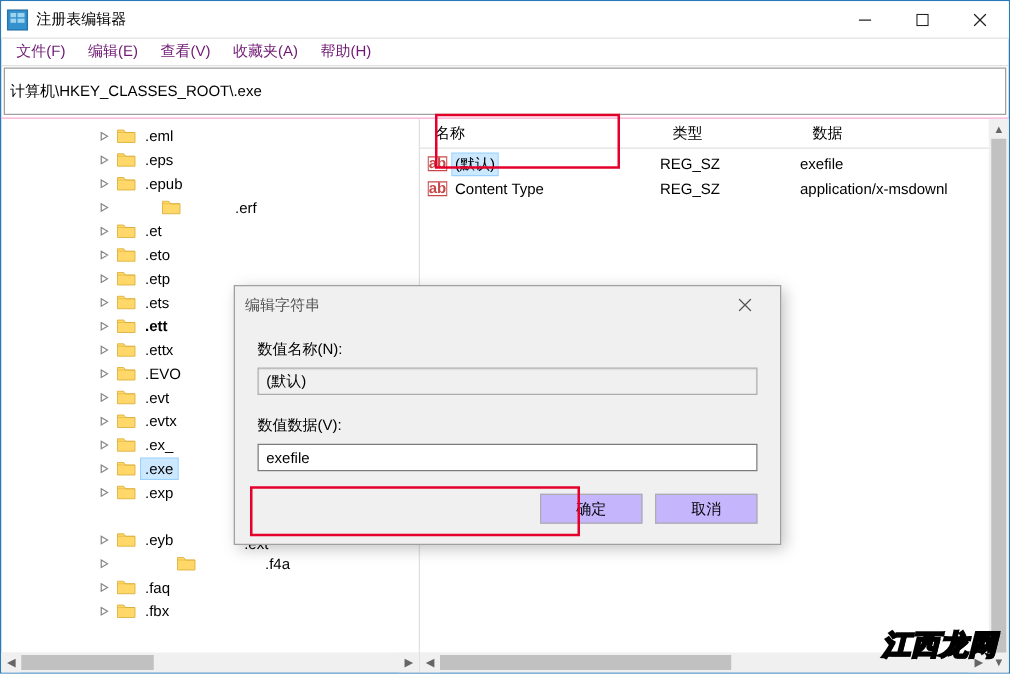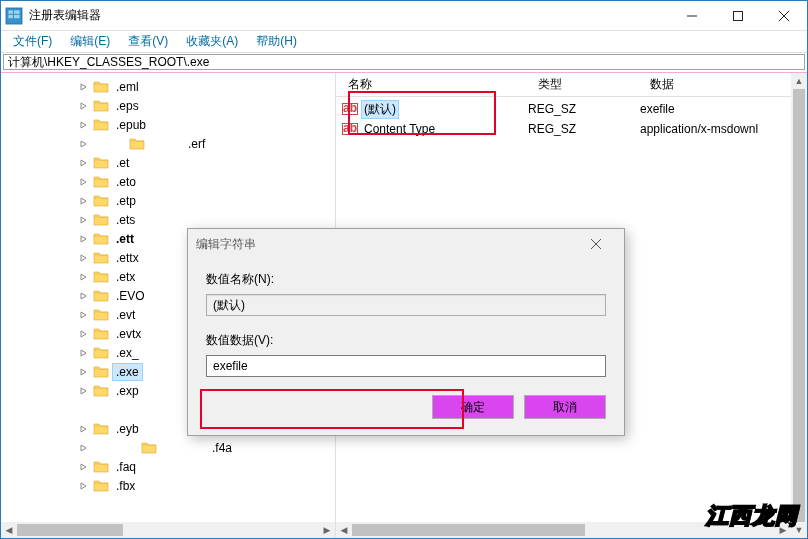--- a/index.html
+++ b/index.html
@@ -4,22 +4,22 @@
 <style>
 *{box-sizing:border-box;margin:0;padding:0;font-family:"Microsoft YaHei",Segoe UI,Tahoma,sans-serif;font-size:12px;color:#000}
 body{background:#fff;width:808px;height:539px;position:relative;overflow:hidden}
 .window{width:808px;height:539px;border:1px solid #2a7ab8;background:#fff;display:flex;flex-direction:column}
 .titlebar{height:30px;background:#fff;display:flex;align-items:center;padding-left:4px;border-bottom:1px solid #e1e1e1}
 .titlebar .icon{width:18px;height:18px;margin-right:6px}
 .titlebar .title{flex:1;font-size:12px;color:#000}
 .winbtns{display:flex;height:100%}
 .winbtn{width:46px;height:100%;display:flex;align-items:center;justify-content:center;color:#555}
 .menubar{height:22px;display:flex;align-items:center;padding-left:4px;border-bottom:1px solid #e1e1e1;gap:2px}
-.menuitem{padding:2px 8px;color:#0369a1}
-.addrbar{height:16px;border:1px solid #a0a0a0;margin:1px 2px 2px 2px;display:flex;align-items:center;padding:0 4px}
+.menuitem{padding:2px 8px;color:#701a75}
+.addrbar{height:38px;border:1px solid #a0a0a0;margin:1px 2px 2px 2px;display:flex;align-items:center;padding:0 4px}
 .addrbar input{border:none;outline:none;width:100%;font-size:12px}
 .content{flex:1;display:flex;min-height:0;border-top:1px solid #f9a8d4}
 .tree{width:335px;border-right:1px solid #e1e1e1;overflow:hidden;position:relative;padding-top:6px}
 .tree-inner{position:absolute;inset:0;overflow-y:hidden;padding-top:4px;padding-left:4px}
 .treerow{height:19px;display:flex;align-items:center;white-space:nowrap}
 .arrow{width:18px;height:18px;display:flex;align-items:center;justify-content:center;color:#666;font-size:10px}
 .foldericon{width:16px;height:16px;margin-right:4px;flex-shrink:0}
 .treerow.selected .lab{background:#cce8ff;outline:1px solid #99d1ff}
 .treerow .lab{padding:1px 3px}
 .list{flex:1;overflow:hidden;position:relative}
@@ -49,21 +49,21 @@
 .redbox2{position:absolute;left:200px;top:389px;width:264px;height:40px;border:2px solid #e4002b;pointer-events:none}
 .dialog{position:absolute;left:187px;top:228px;width:438px;background:#f0f0f0;border:1px solid #a0a0a0;box-shadow:3px 3px 12px rgba(0,0,0,0.25)}
 .dlg-title{height:30px;display:flex;align-items:center;padding:0 8px}
 .dlg-title span{flex:1;color:#555}
 .dlg-close{width:40px;height:100%;display:flex;align-items:center;justify-content:center;color:#555;font-size:14px}
 .dlg-body{padding:12px 18px 4px 18px}
 .dlg-label{margin-bottom:6px;color:#000}
 .dlg-input-ro{height:22px;border:1px solid #adadad;background:#f0f0f0;padding:2px 6px;margin-bottom:16px;box-shadow:inset 0 1px 1px rgba(0,0,0,.08)}
 .dlg-input{height:22px;border:1px solid #7a7a7a;background:#fff;padding:2px 6px;width:100%;outline:none}
 .dlg-btns{display:flex;justify-content:flex-end;gap:10px;padding:14px 18px 16px 18px}
-.btn{width:82px;height:24px;border:1px solid #adadad;background:#d946ef;display:flex;align-items:center;justify-content:center}
+.btn{width:82px;height:24px;border:1px solid #adadad;background:#c4b5fd;display:flex;align-items:center;justify-content:center}
 .watermark{position:absolute;right:10px;bottom:8px;font-size:22px;font-weight:700;color:#fff;-webkit-text-stroke:2px #000;text-shadow:1px 1px 0 #000;font-style:italic;letter-spacing:1px}
 </style>
 </head>
 <body>
 
 <div class="window">
   <div class="titlebar">
     <svg class="icon" viewBox="0 0 16 16">
         <rect x="1" y="1" width="14" height="14" fill="#3592d0" stroke="#2474a8"></rect>
         <rect x="3" y="3" width="4" height="3" fill="#9fd4ef"></rect>
@@ -220,32 +220,20 @@
               <svg width="8" height="8" viewBox="0 0 8 8">
                 <path d="M1 1 L6 4 L1 7 Z" fill="none" stroke="#888" stroke-width="1"></path>
               </svg>
             </span>
             <svg class="foldericon" viewBox="0 0 16 16">
               <path d="M1 3 h5 l1.5 2 H15 v8 H1 Z" fill="#ffd869" stroke="#d7a729" stroke-width="0.6"></path>
               <path d="M1 5 H15" stroke="#d7a729" stroke-width="0.4"></path>
             </svg>
             <span class="lab">.ettx</span>
           </div>
-          <div class="treerow" style="padding-left: 70px;">
-            <span class="arrow">
-              <svg width="8" height="8" viewBox="0 0 8 8">
-                <path d="M1 1 L6 4 L1 7 Z" fill="none" stroke="#888" stroke-width="1"></path>
-              </svg>
-            </span>
-            <svg class="foldericon" viewBox="0 0 16 16">
-              <path d="M1 3 h5 l1.5 2 H15 v8 H1 Z" fill="#ffd869" stroke="#d7a729" stroke-width="0.6"></path>
-              <path d="M1 5 H15" stroke="#d7a729" stroke-width="0.4"></path>
-            </svg>
-            <span class="lab">.etx</span>
-          </div>
           <div class="treerow" style="padding-left: 70px; align-items: center;">
             <span class="arrow">
               <svg width="8" height="8" viewBox="0 0 8 8">
                 <path d="M1 1 L6 4 L1 7 Z" fill="none" stroke="#888" stroke-width="1"></path>
               </svg>
             </span>
             <svg class="foldericon" viewBox="0 0 16 16">
               <path d="M1 3 h5 l1.5 2 H15 v8 H1 Z" fill="#ffd869" stroke="#d7a729" stroke-width="0.6"></path>
               <path d="M1 5 H15" stroke="#d7a729" stroke-width="0.4"></path>
             </svg>

